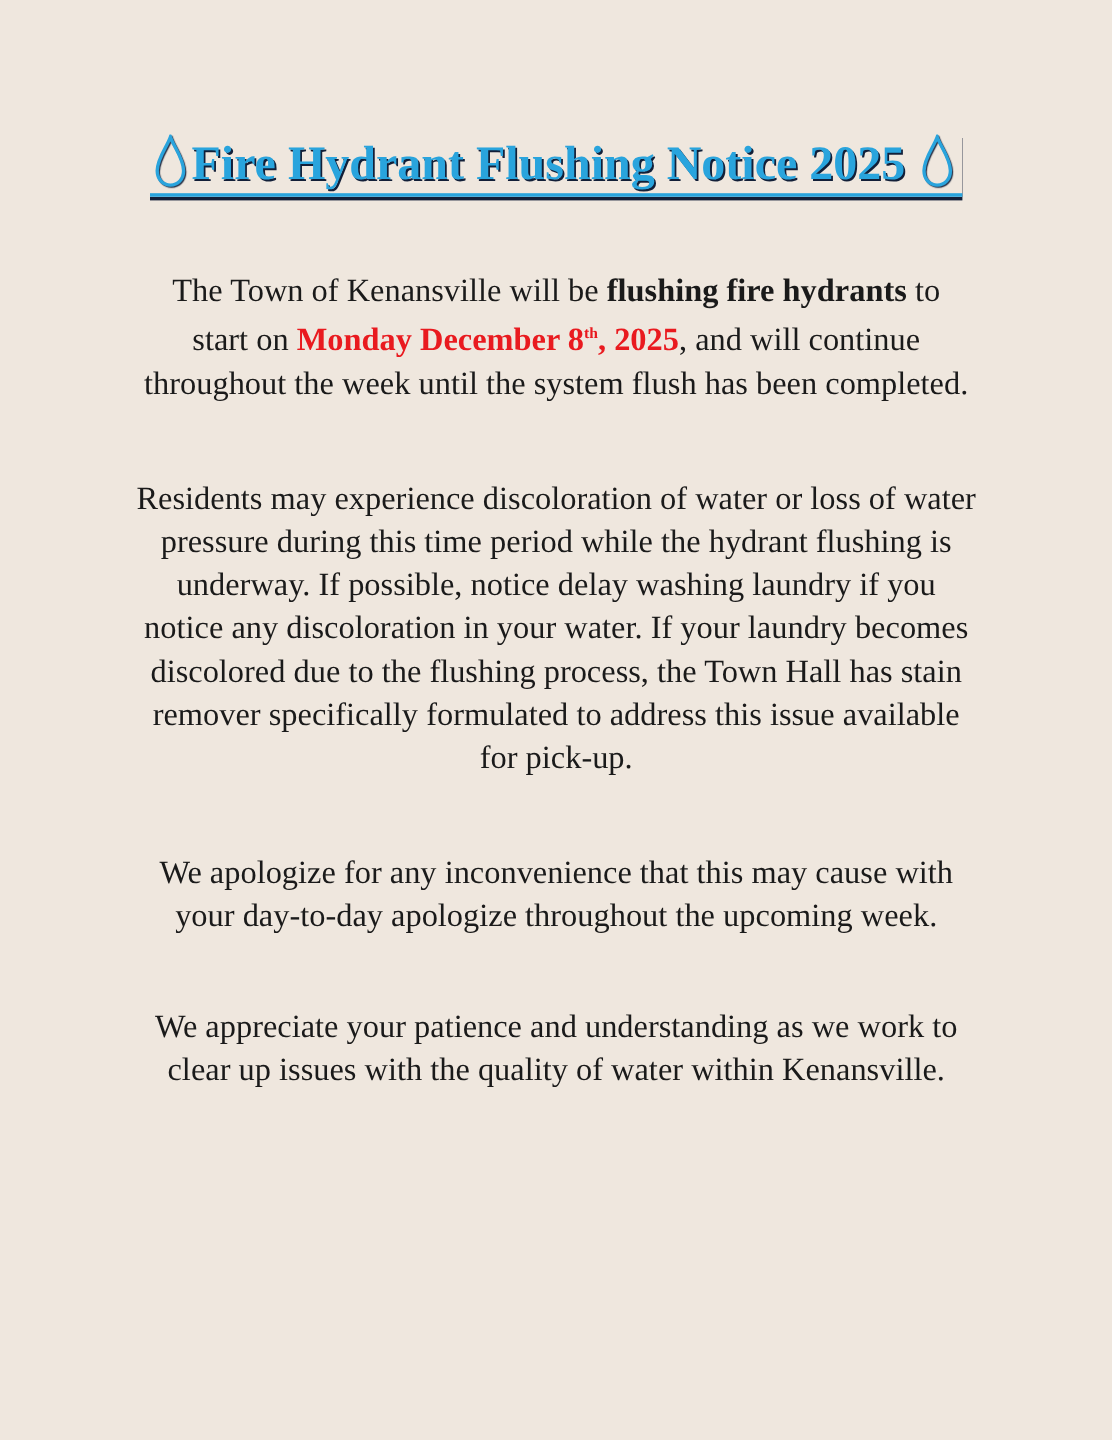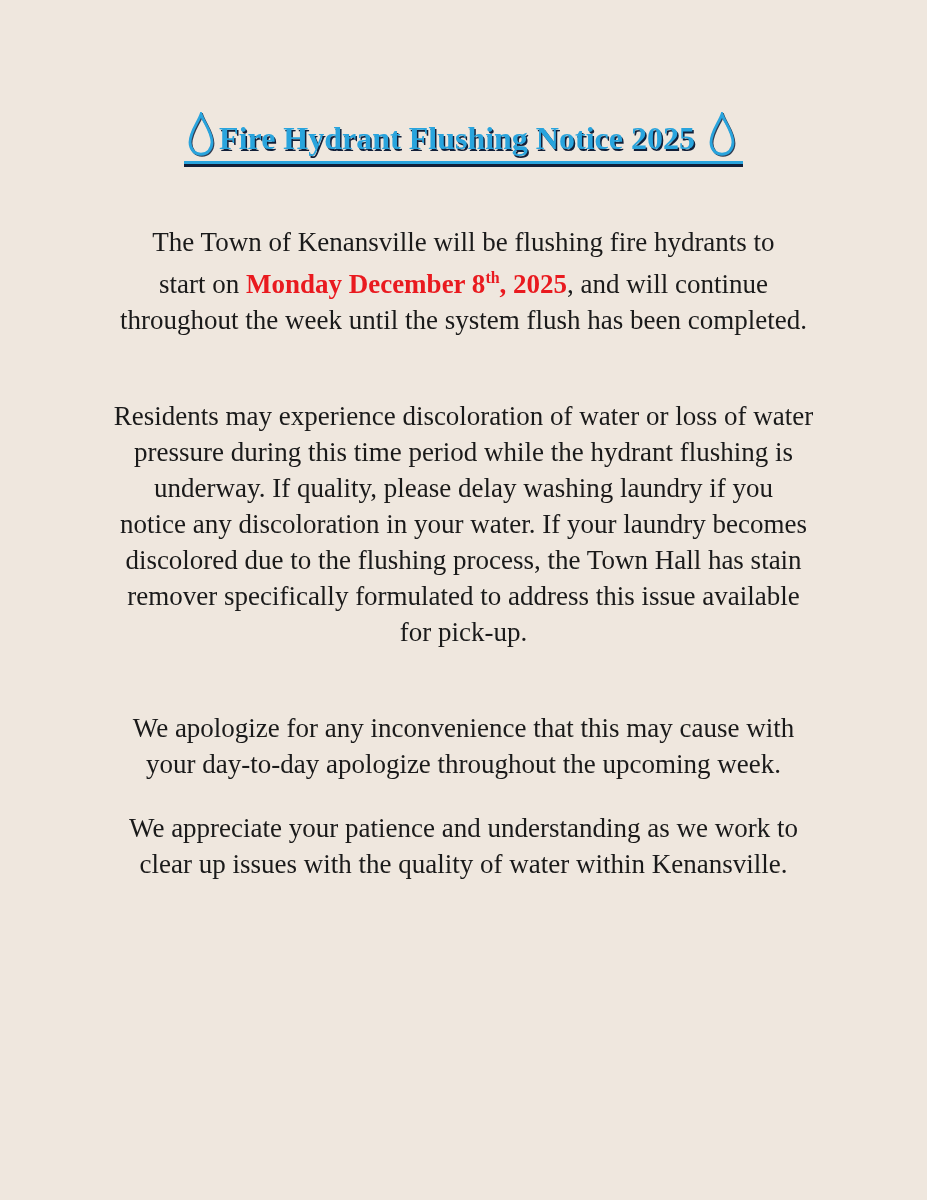--- a/index.html
+++ b/index.html
@@ -20,21 +20,21 @@
     width: 927px;
     height: 1200px;
     margin: 0 auto;
     background: var(--background);
     overflow: hidden;
     font-family: "Liberation Serif", "DejaVu Serif", serif;
   }
   h1.title {
     margin: 112px 0 0 0;
     text-align: center;
-    font-size: 32px;
+    font-size: 40px;
     font-weight: bold;
     line-height: 1;
   }
   .title-underline {
     display: inline-block;
     color: var(--title-blue);
     text-shadow: 1.5px 1.5px 0 var(--title-shadow);
     border-bottom: 3px solid var(--title-blue);
     box-shadow: 0 3px 0 0 var(--title-shadow);
     padding: 0 6px 5px 2px;
@@ -53,34 +53,34 @@
   .drop-right { margin-left: 12px; }
 
   .notice-body {
     margin-top: 60px;
     text-align: center;
     color: var(--body-text);
     font-size: 27px;
     line-height: 36px;
   }
   .para { margin: 0 auto 60px auto; }
-  .para:nth-child(3) { margin-bottom: 28px; }
+  .para:nth-child(3) { margin-bottom: 56px; }
   .para:last-child { margin-bottom: 12px; }
   .line {
     width: max-content;
     max-width: 927px;
     margin: 0 auto;
     white-space: nowrap;
   }
-  .seg-b { font-weight: normal; }
+  .seg-b { font-weight: bold; }
   .seg-red { font-weight: bold; color: var(--date-red); }
   .seg-redsup {
     font-weight: bold;
     color: var(--date-red);
-    font-size: 16px;
+    font-size: 13px;
     vertical-align: 10px;
   }
 </style>
 </head>
 <body>
 
 <div class="page">
 
   <h1 class="title">
     <span class="title-underline">
@@ -94,21 +94,21 @@
 
   <section class="notice-body">
       <div class="para">
         <div class="line"><span>The Town of Kenansville will be </span><span class="seg-b">flushing fire hydrants</span><span> to</span></div>
         <div class="line"><span>start on </span><span class="seg-red">Monday December 8</span><span class="seg-redsup">th</span><span class="seg-red">, 2025</span><span>, and will continue</span></div>
         <div class="line"><span>throughout the week until the system flush has been completed.</span></div>
       </div>
       <div class="para">
         <div class="line"><span>Residents may experience discoloration of water or loss of water</span></div>
         <div class="line"><span>pressure during this time period while the hydrant flushing is</span></div>
-        <div class="line"><span>underway. If quality, please delay washing laundry if you</span></div>
+        <div class="line"><span>underway. If possible, notice delay washing laundry if you</span></div>
         <div class="line"><span>notice any discoloration in your water. If your laundry becomes</span></div>
         <div class="line"><span>discolored due to the flushing process, the Town Hall has stain</span></div>
         <div class="line"><span>remover specifically formulated to address this issue available</span></div>
         <div class="line"><span>for pick-up.</span></div>
       </div>
       <div class="para">
         <div class="line"><span>We apologize for any inconvenience that this may cause with</span></div>
         <div class="line"><span>your day-to-day apologize throughout the upcoming week.</span></div>
       </div>
       <div class="para">

